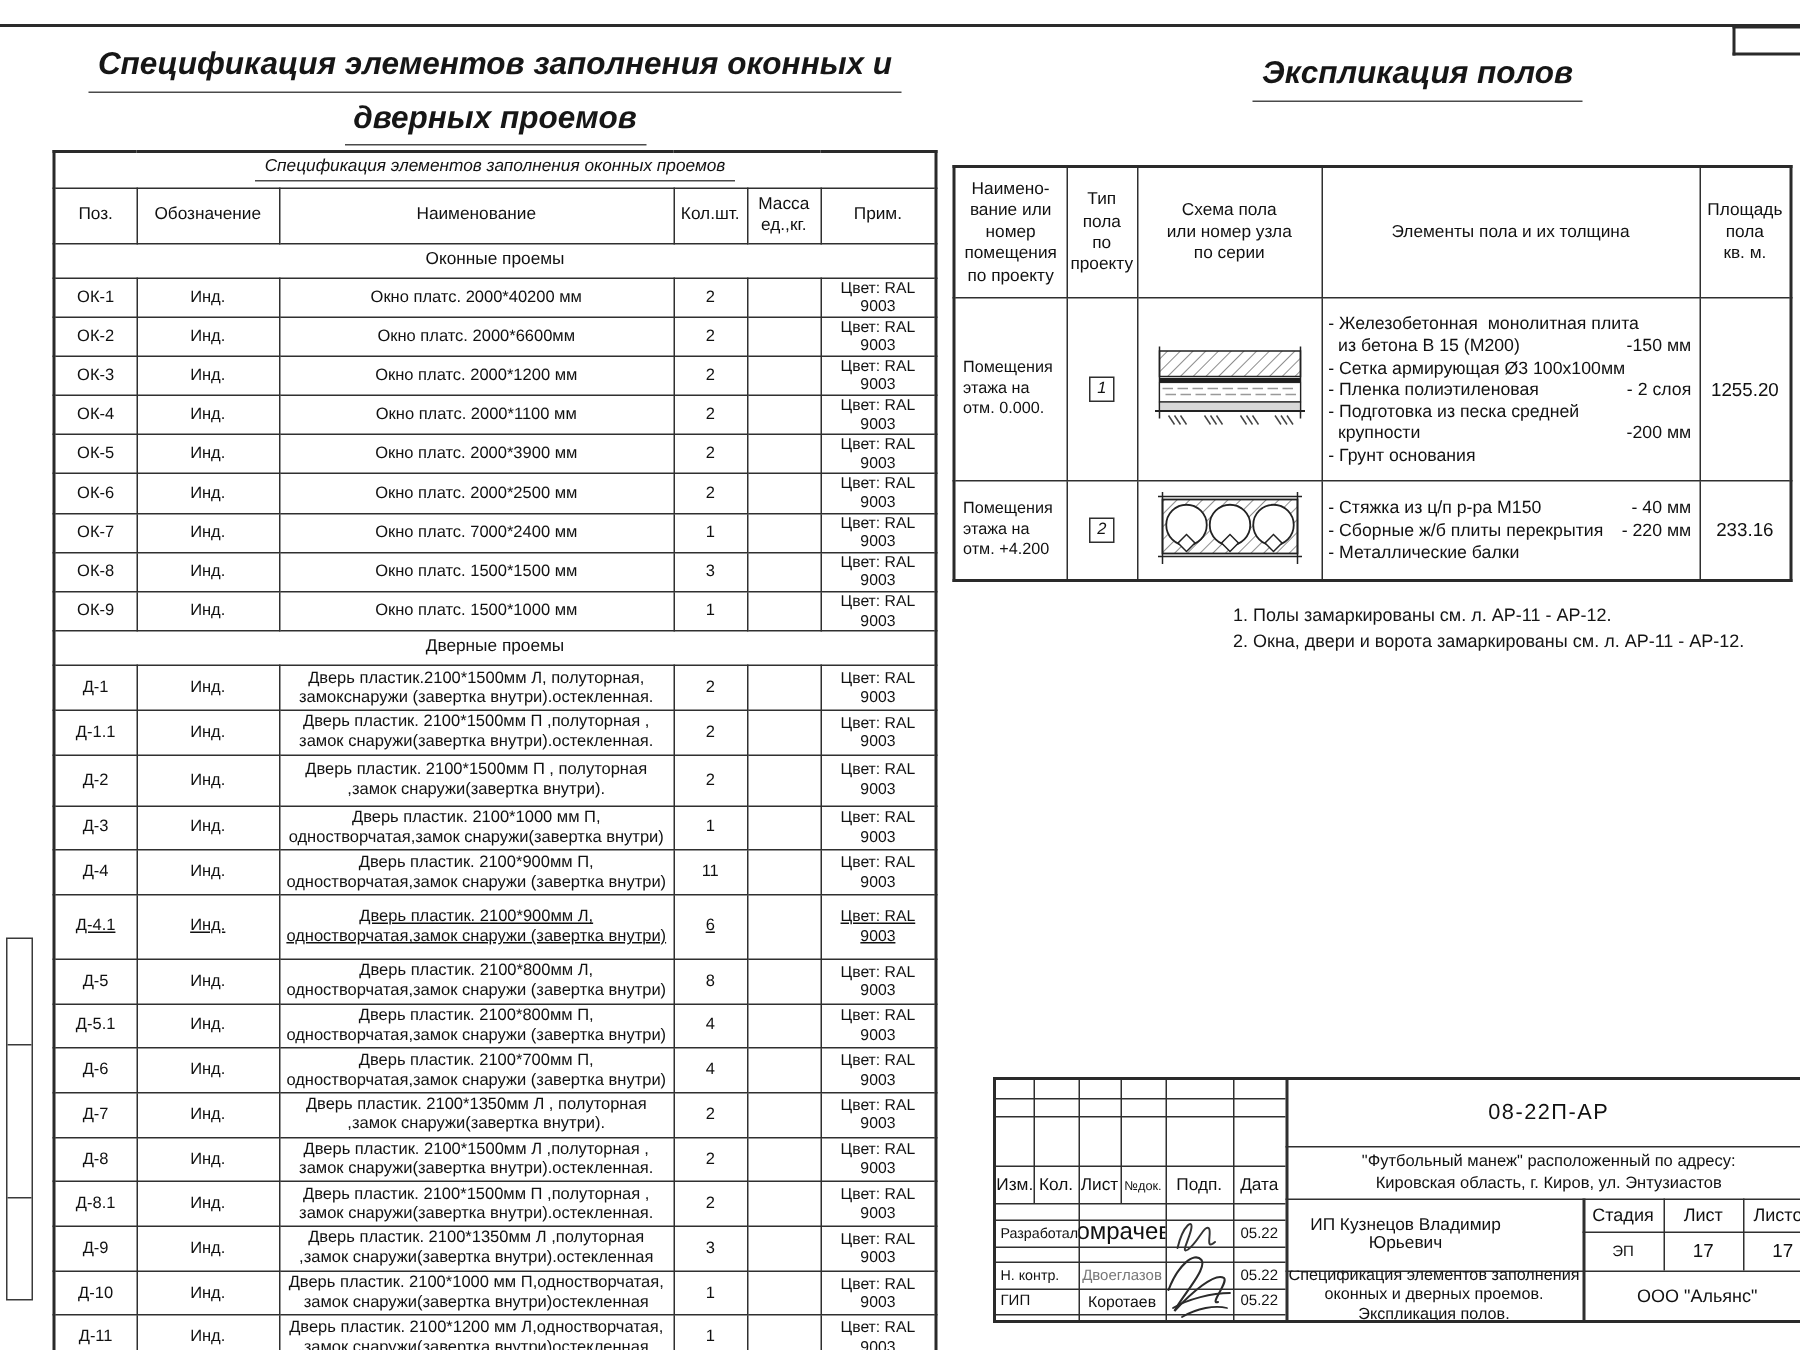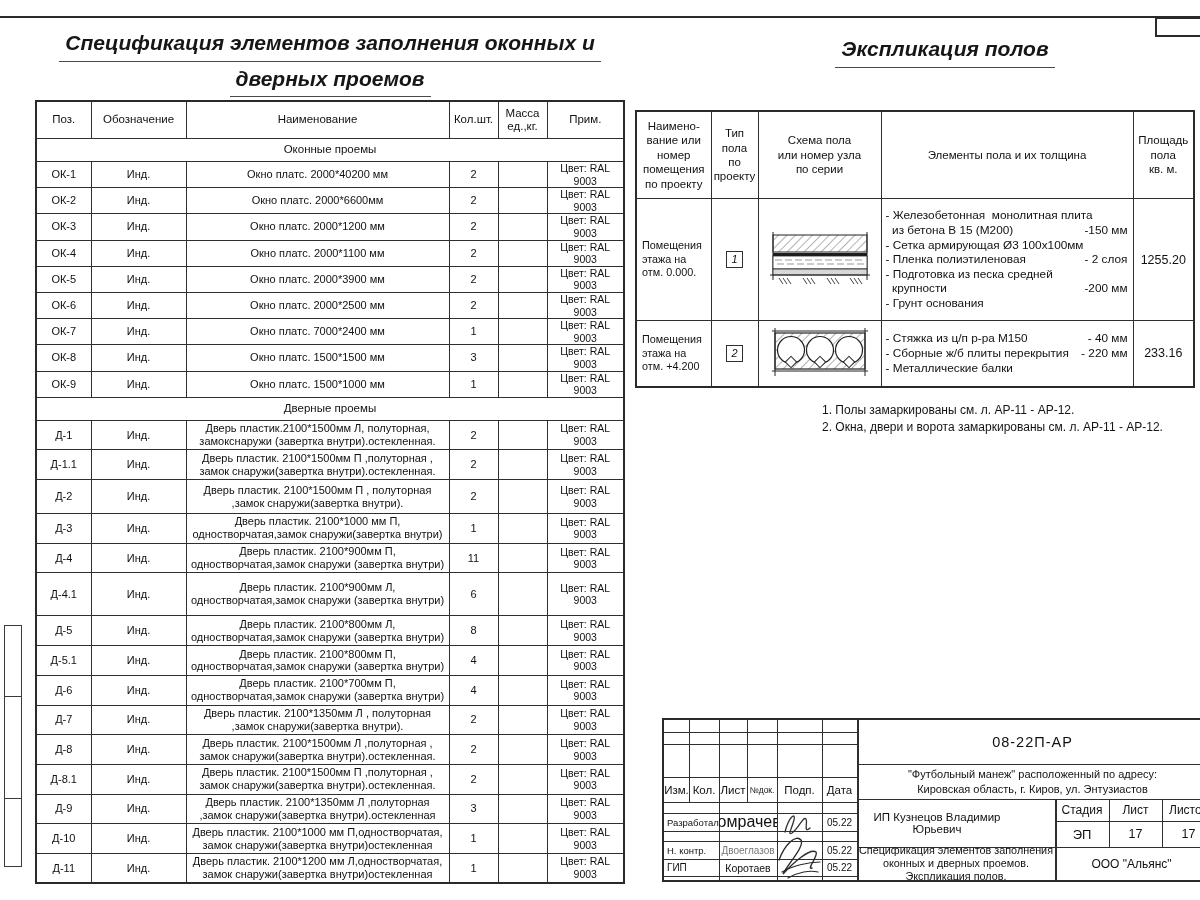--- a/index.html
+++ b/index.html
@@ -83,20 +83,23 @@
 <table id="spec-table">
   <colgroup>
     <col style="width:55px">
       <col style="width:95px">
       <col style="width:263px">
     <col style="width:49px">
       <col style="width:49px">
       <col style="width:77px">
   </colgroup>
   <thead>
+    <tr class="t-title">
+      <td colspan="6"><span class="uline" style="border-bottom-width:1px;">Спецификация элементов заполнения оконных проемов</span></td>
+    </tr>
     <tr>
       <th>Поз.</th>
       <th>Обозначение</th>
       <th>Наименование</th>
       <th>Кол.шт.</th>
       <th>Масса
 ед.,кг.</th>
       <th>Прим.</th>
     </tr>
   </thead>
@@ -212,21 +215,21 @@
         <td class="c-note">Цвет: RAL 9003</td>
       </tr>
       <tr style="height: 29.7px;">
         <td class="c-pos">Д-4</td>
         <td class="c-mark">Инд.</td>
         <td class="c-name">Дверь пластик. 2100*900мм П, одностворчатая,замок снаружи (завертка внутри)</td>
         <td class="c-qty">11</td>
         <td class="c-mass"></td>
         <td class="c-note">Цвет: RAL 9003</td>
       </tr>
-      <tr style="height: 43px;">
+      <tr style="height: 43px; text-decoration: underline;">
         <td class="c-pos">Д-4.1</td>
         <td class="c-mark">Инд.</td>
         <td class="c-name">Дверь пластик. 2100*900мм Л, одностворчатая,замок снаружи (завертка внутри)</td>
         <td class="c-qty">6</td>
         <td class="c-mass"></td>
         <td class="c-note">Цвет: RAL 9003</td>
       </tr>
       <tr style="height: 29.7px;">
         <td class="c-pos">Д-5</td>
         <td class="c-mark">Инд.</td>
@@ -507,21 +510,21 @@
 
   <div class="tcell" style="left:193px;top:0;width:351px;height:44px;font-size:14.5px;letter-spacing:1px;">08-22П-АР</div>
   <div class="tcell" style="left:193px;top:44px;width:351px;height:35px;font-size:11px;line-height:1.3;flex-direction:column;">
     <div>"Футбольный манеж" расположенный по адресу:</div>
     <div>Кировская область, г. Киров, ул. Энтузиастов</div>
   </div>
   <div class="tcell" style="left:193px;top:79px;width:160px;height:48px;font-size:11.5px;">ИП Кузнецов Владимир Юрьевич</div>
   <div class="tcell" style="left:391px;top:79px;width:54px;height:22px;font-size:12px;">Стадия</div>
   <div class="tcell" style="left:445px;top:79px;width:53px;height:22px;font-size:12px;">Лист</div>
   <div class="tcell" style="left:498px;top:79px;width:53px;height:22px;font-size:12px;">Листов</div>
-  <div class="tcell" style="left:391px;top:101px;width:54px;height:26px;font-size:13px;">ЭП</div>
+  <div class="tcell" style="left:391px;top:101px;width:54px;height:26px;font-size:10px;">ЭП</div>
   <div class="tcell" style="left:445px;top:101px;width:53px;height:26px;font-size:12.5px;">17</div>
   <div class="tcell" style="left:498px;top:101px;width:53px;height:26px;font-size:12.5px;">17</div>
   <div class="tcell" style="left:193px;top:127px;width:198px;height:33px;font-size:10.8px;line-height:1.18;flex-direction:column;">
     <div>Спецификация элементов заполнения</div>
     <div>оконных и дверных проемов.</div>
     <div>Экспликация полов.</div>
   </div>
   <div class="tcell" style="left:391px;top:127px;width:153px;height:33px;font-size:12px;">ООО "Альянс"</div>
 </div>
 

